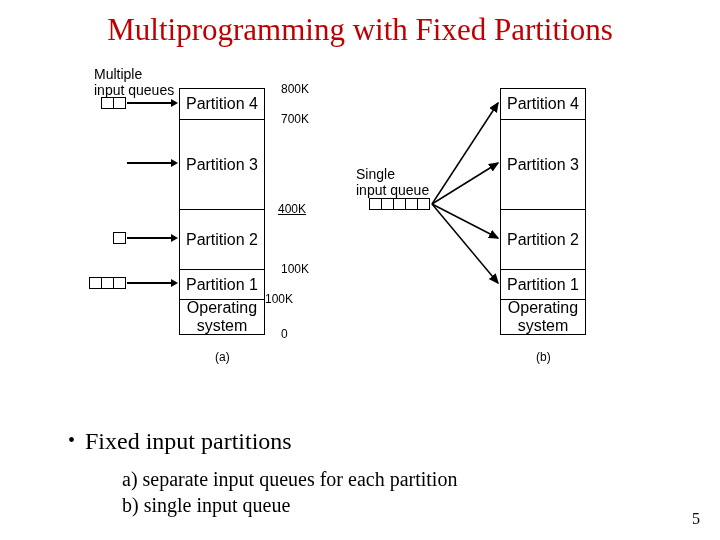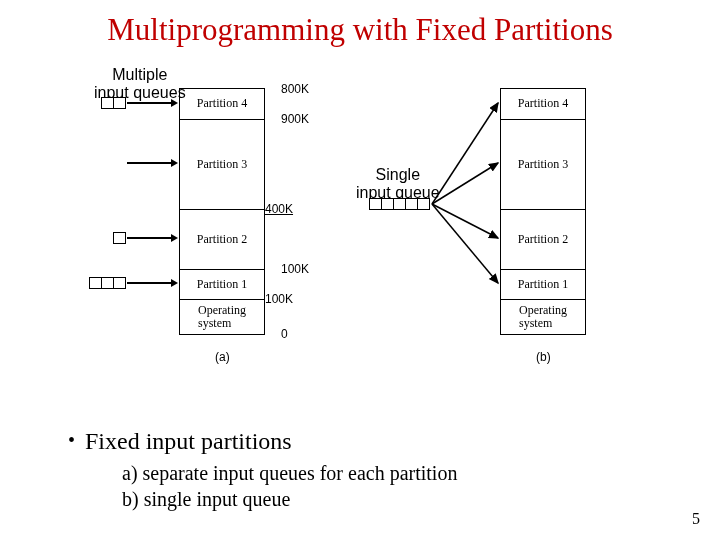--- a/index.html
+++ b/index.html
@@ -32,34 +32,34 @@
     width: 86px;
     border: 1.5px solid #000;
     display: flex;
     flex-direction: column;
   }
   .tower .cell {
     border-top: 1.5px solid #000;
     display: flex;
     align-items: center;
     justify-content: center;
-    font-size: 12px;
+    font-size: 16px;
+    text-align: center;
     line-height: 1.1;
-    font-family: Liberation Serif, serif;
   }
   .tower .cell:first-child { border-top: none; }
   .size-label {
     position: absolute;
     font-size: 12px;
     margin-left: 9px;
   }
   .queue-label {
     position: absolute;
-    font-size: 16px;
-    text-align: center;
+    font-size: 14px;
+    text-align: left;
     line-height: 1.15;
   }
   .queue {
     position: absolute;
     display: flex;
   }
   .qbox {
     width: 13px;
     height: 12px;
     border: 1px solid #000;
@@ -89,21 +89,21 @@
   }
   .bullets .b1 {
     display: flex;
     align-items: baseline;
     gap: 10px;
   }
   .bullets .dot { font-size: 20px; position: relative; top: -2px; }
   .sub {
     font-size: 20px;
     margin-left: 54px;
-    margin-top: 6px;
+    margin-top: 12px;
     line-height: 1.28;
   }
   .page-num {
     position: absolute;
     right: 20px;
     bottom: 12px;
     font-size: 16px;
     font-family: "Times New Roman", serif;
   }
   svg.fan { position: absolute; overflow: visible; }
@@ -118,22 +118,22 @@
   <div class="tower" style="left:179px; top:30px;">
     <div class="cell" style="height:30px;">Partition 4</div>
     <div class="cell" style="height:90px;">Partition 3</div>
     <div class="cell" style="height:60px;">Partition 2</div>
     <div class="cell" style="height:30px;">Partition 1</div>
     <div class="cell" style="height:35px; white-space:pre-line;">Operating
 system</div>
   </div>
 
   <div class="size-label" style="left:272px; top:24px;">800K</div>
-  <div class="size-label" style="left:272px; top:54px;">900K</div>
-  <div class="size-label" style="left:256px; top:144px;text-decoration:underline;">400K</div>
+  <div class="size-label" style="left:272px; top:54px;">700K</div>
+  <div class="size-label" style="left:269px; top:144px;text-decoration:underline;">400K</div>
   <div class="size-label" style="left:272px; top:204px;">100K</div>
   <div class="size-label" style="left:256px; top:234px;">100K</div>
   <div class="size-label" style="left:272px; top:269px;">0</div>
 
   <div class="queue-label" style="left:94px; top:8px; white-space:pre-line;">Multiple
 input queues</div>
 
   <div class="queue" style="left:102px; top:39px;">
     <div class="qbox"></div>
     <div class="qbox"></div>

